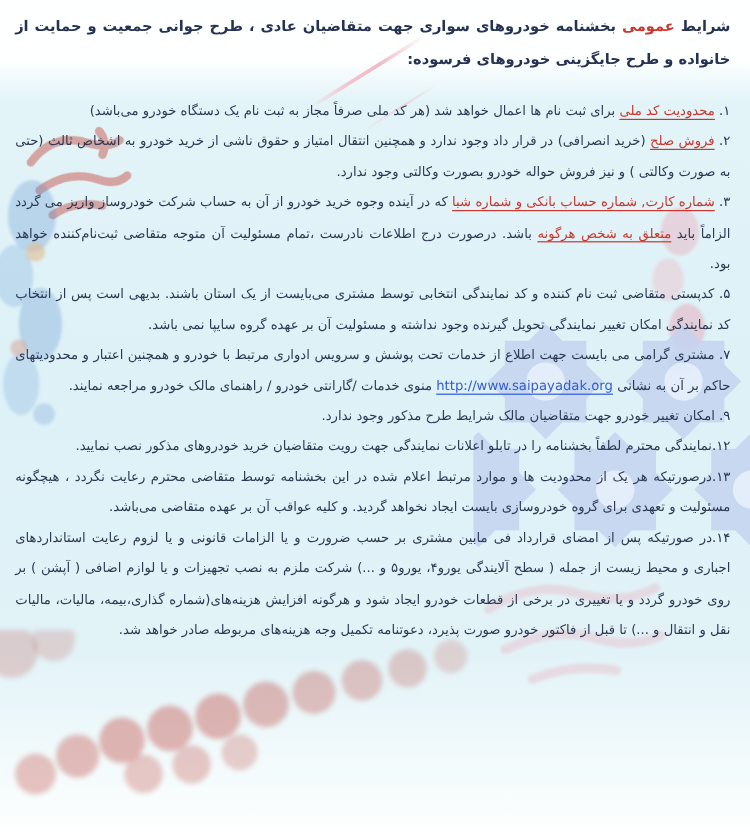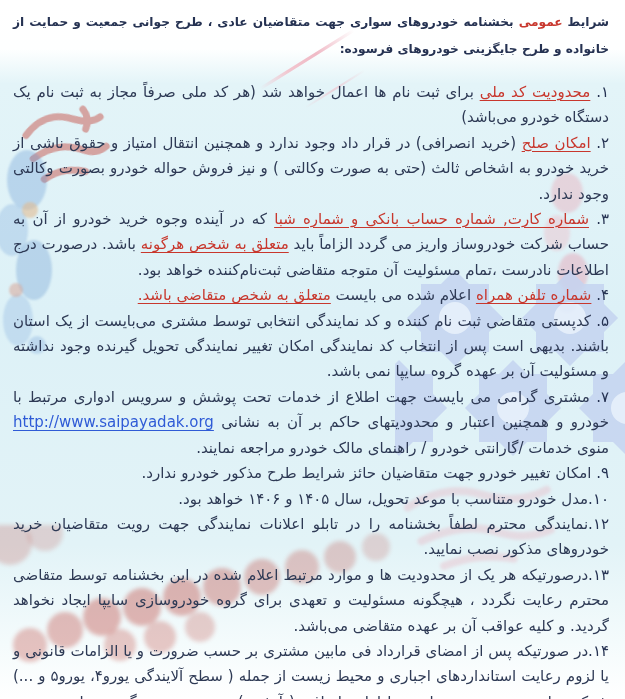--- a/index.html
+++ b/index.html
@@ -46,21 +46,21 @@
   .doc-header {
     font-size: 12.2px; line-height: 27px;
     text-align: justify;
     color: #253252;
     margin-bottom: 17px;
     font-weight: 700;
   }
   .doc-header .hl { color: #c8372d; }
   .terms { counter-reset: none; }
   .term {
-    font-size: 15px; line-height: 25.4px;
+    font-size: 11px; line-height: 25.4px;
     text-align: justify;
     margin: 0;
     color: #2e3a55;
   }
   .num { color: #253252; white-space: pre; }
   .red-u {
     color: #c8372d;
     text-decoration: underline;
     text-underline-offset: 3px;
     text-decoration-thickness: 1px;
@@ -166,25 +166,23 @@
   </svg>
 
   <div class="wm wm-pink-line"></div>
   <div class="wm wm-pink-line2"></div>
 
   <div class="content">
     <p class="doc-header"><span>شرایط </span><span class="hl">عمومی</span><span> بخشنامه خودروهای سواری جهت متقاضیان عادی ، طرح جوانی جمعیت و حمایت از خانواده و طرح جایگزینی خودروهای فرسوده:</span></p>
 
     <div class="terms">
         <p class="term"><span class="num">۱. </span><span class="red-u">محدودیت کد ملی</span><span class="txt"> برای ثبت نام ها اعمال خواهد شد (هر کد ملی صرفاً مجاز به ثبت نام یک دستگاه خودرو می‌باشد)</span></p>
-        <p class="term"><span class="num">۲. </span><span class="red-u">امکان صلح</span><span class="txt"> (خرید انصرافی) در قرار داد وجود ندارد و همچنین انتقال امتیاز و حقوق ناشی از خرید خودرو به اشخاص ثالث (حتی به صورت وکالتی ) و نیز فروش حواله خودرو بصورت وکالتی وجود ندارد.</span></p>
+        <p class="term"><span class="num">۲. </span><span class="red-u">فروش صلح</span><span class="txt"> (خرید انصرافی) در قرار داد وجود ندارد و همچنین انتقال امتیاز و حقوق ناشی از خرید خودرو به اشخاص ثالث (حتی به صورت وکالتی ) و نیز فروش حواله خودرو بصورت وکالتی وجود ندارد.</span></p>
         <p class="term"><span class="num">۳. </span><span class="red-u">شماره کارت, شماره حساب بانکی و شماره شبا</span><span class="txt"> که در آینده وجوه خرید خودرو از آن به حساب شرکت خودروساز واریز می گردد الزاماً باید </span><span class="red-u">متعلق به شخص هرگونه</span><span class="txt"> باشد. درصورت درج اطلاعات نادرست ،تمام مسئولیت آن متوجه متقاضی ثبت‌نام‌کننده خواهد بود.</span></p>
-        <p class="term"><span class="num">۴. </span><span class="red-u">شماره تلفن همراه</span><span class="txt"> اعلام شده می بایست </span><span class="red-u">متعلق به شخص متقاضی باشد.</span></p>
         <p class="term"><span class="num">۵. </span><span class="txt">کدپستی متقاضی ثبت نام کننده و کد نمایندگی انتخابی توسط مشتری می‌بایست از یک استان باشند. بدیهی است پس از انتخاب کد نمایندگی امکان تغییر نمایندگی تحویل گیرنده وجود نداشته و مسئولیت آن بر عهده گروه سایپا نمی باشد.</span></p>
         <p class="term"><span class="num">۷. </span><span class="txt">مشتری گرامی می بایست جهت اطلاع از خدمات تحت پوشش و سرویس ادواری مرتبط با خودرو و همچنین اعتبار و محدودیتهای حاکم بر آن به نشانی </span><a class="link" href="#" dir="ltr">http://www.saipayadak.org</a><span class="txt"> منوی خدمات /گارانتی خودرو / راهنمای مالک خودرو مراجعه نمایند.</span></p>
-        <p class="term"><span class="num">۹. </span><span class="txt">امکان تغییر خودرو جهت متقاضیان حائز شرایط طرح مذکور خودرو ندارد.</span></p>
-        <p class="term"><span class="num">۱۰.</span><span class="txt">مدل خودرو متناسب با موعد تحویل، سال ۱۴۰۵ و ۱۴۰۶ خواهد بود.</span></p>
+        <p class="term"><span class="num">۹. </span><span class="txt">امکان تغییر خودرو جهت متقاضیان مالک شرایط طرح مذکور وجود ندارد.</span></p>
         <p class="term"><span class="num">۱۲.</span><span class="txt">نمایندگی محترم لطفاً بخشنامه را در تابلو اعلانات نمایندگی جهت رویت متقاضیان خرید خودروهای مذکور نصب نمایید.</span></p>
-        <p class="term"><span class="num">۱۳.</span><span class="txt">درصورتیکه هر یک از محدودیت ها و موارد مرتبط اعلام شده در این بخشنامه توسط متقاضی محترم رعایت نگردد ، هیچگونه مسئولیت و تعهدی برای گروه خودروسازی سایپا ایجاد نخواهد گردید. و کلیه عواقب آن بر عهده متقاضی می‌باشد.</span></p>
+        <p class="term"><span class="num">۱۳.</span><span class="txt">درصورتیکه هر یک از محدودیت ها و موارد مرتبط اعلام شده در این بخشنامه توسط متقاضی محترم رعایت نگردد ، هیچگونه مسئولیت و تعهدی برای گروه خودروسازی بایست ایجاد نخواهد گردید. و کلیه عواقب آن بر عهده متقاضی می‌باشد.</span></p>
         <p class="term"><span class="num">۱۴.</span><span class="txt">در صورتیکه پس از امضای قرارداد فی مابین مشتری بر حسب ضرورت و یا الزامات قانونی و یا لزوم رعایت استانداردهای اجباری و محیط زیست از جمله ( سطح آلایندگی یورو۴، یورو۵ و ...) شرکت ملزم به نصب تجهیزات و یا لوازم اضافی ( آپشن ) بر روی خودرو گردد و یا تغییری در برخی از قطعات خودرو ایجاد شود و هرگونه افزایش هزینه‌های(شماره گذاری،بیمه، مالیات، مالیات نقل و انتقال و ...) تا قبل از فاکتور خودرو صورت پذیرد، دعوتنامه تکمیل وجه هزینه‌های مربوطه صادر خواهد شد.</span></p>
       </div>
   </div>
 </div>
 
 </body></html>

